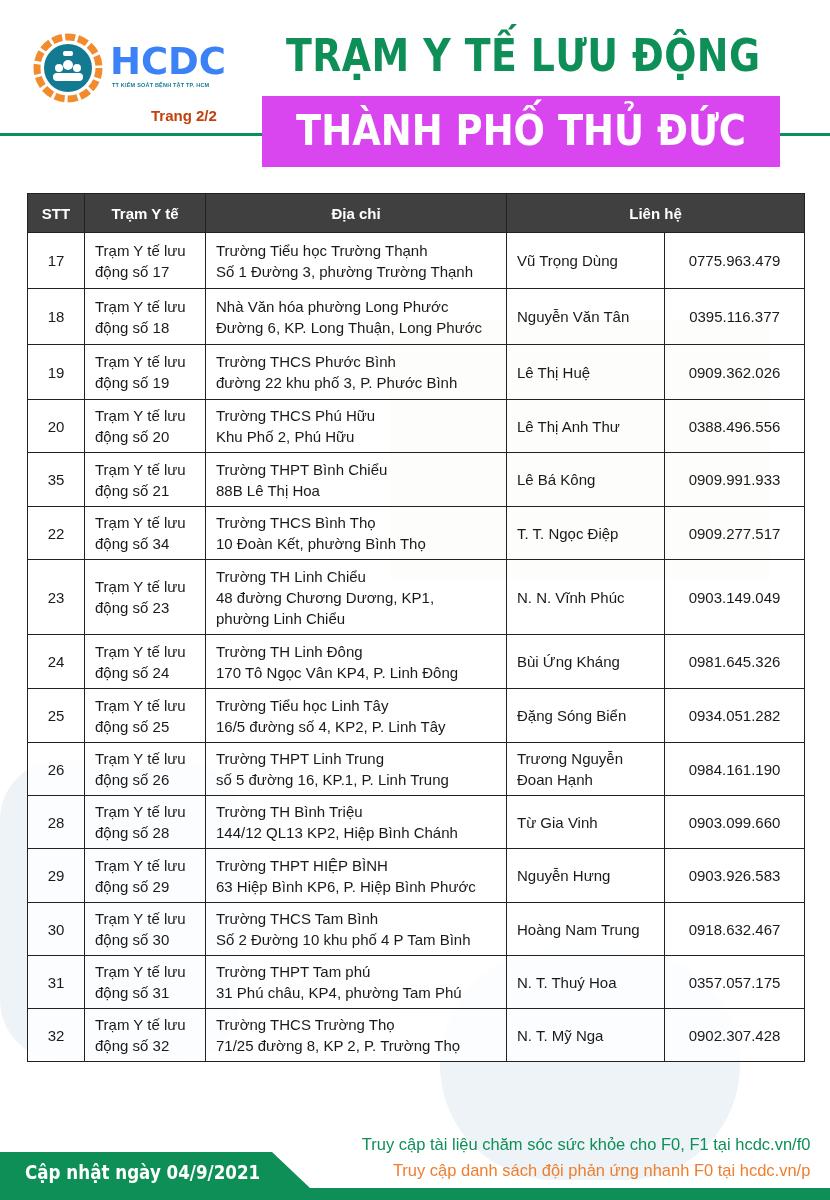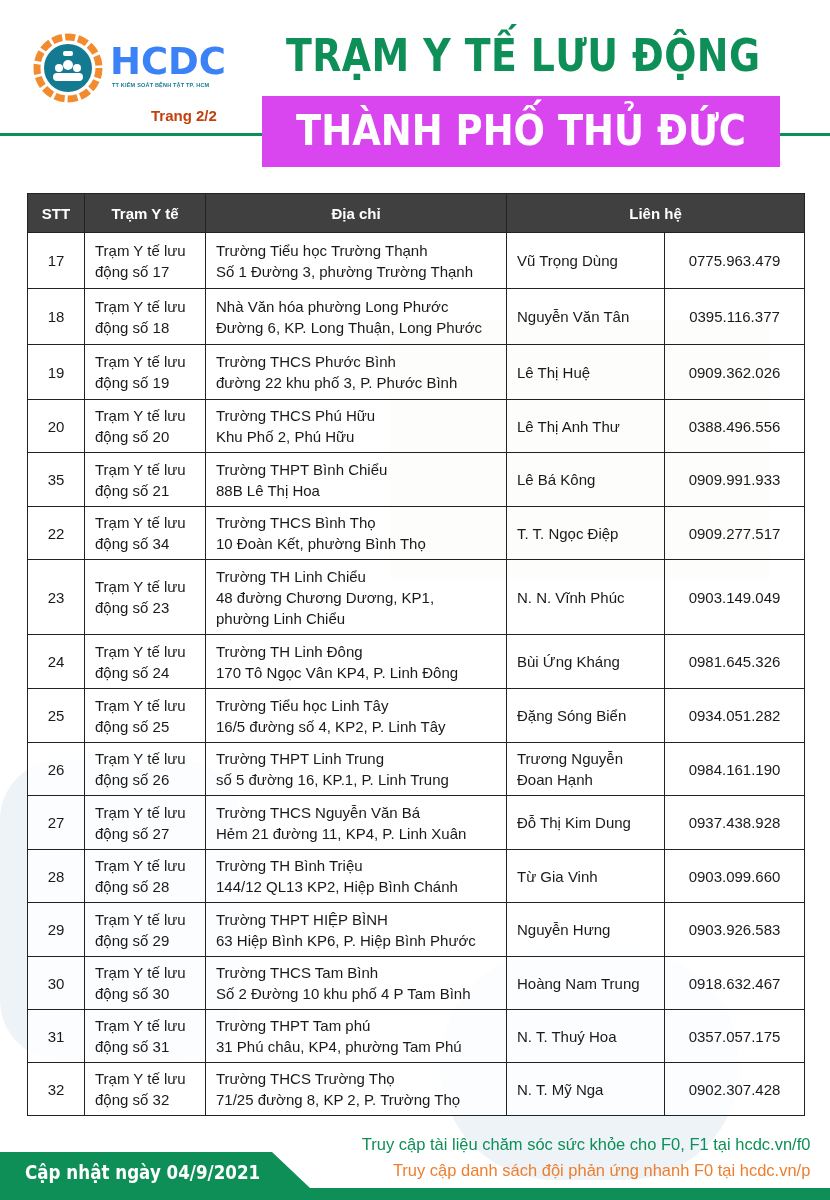--- a/index.html
+++ b/index.html
@@ -211,35 +211,20 @@
         <td class="c-address">
           <div>Trường THPT Linh Trung</div>
           <div>số 5 đường 16, KP.1, P. Linh Trung</div>
         </td>
         <td class="c-name">
           <div>Trương Nguyễn</div>
           <div>Đoan Hạnh</div>
         </td>
         <td class="c-phone">0984.161.190</td>
       </tr>
-      <tr style="height: 54px;">
-        <td class="c-stt">27</td>
-        <td class="c-station">
-          <div>Trạm Y tế lưu</div>
-          <div>động số 27</div>
-        </td>
-        <td class="c-address">
-          <div>Trường THCS Nguyễn Văn Bá</div>
-          <div>Hẻm 21 đường 11, KP4, P. Linh Xuân</div>
-        </td>
-        <td class="c-name">
-          <div>Đỗ Thị Kim Dung</div>
-        </td>
-        <td class="c-phone">0937.438.928</td>
-      </tr>
       <tr style="height: 53px;">
         <td class="c-stt">28</td>
         <td class="c-station">
           <div>Trạm Y tế lưu</div>
           <div>động số 28</div>
         </td>
         <td class="c-address">
           <div>Trường TH Bình Triệu</div>
           <div>144/12 QL13 KP2, Hiệp Bình Chánh</div>
         </td>

